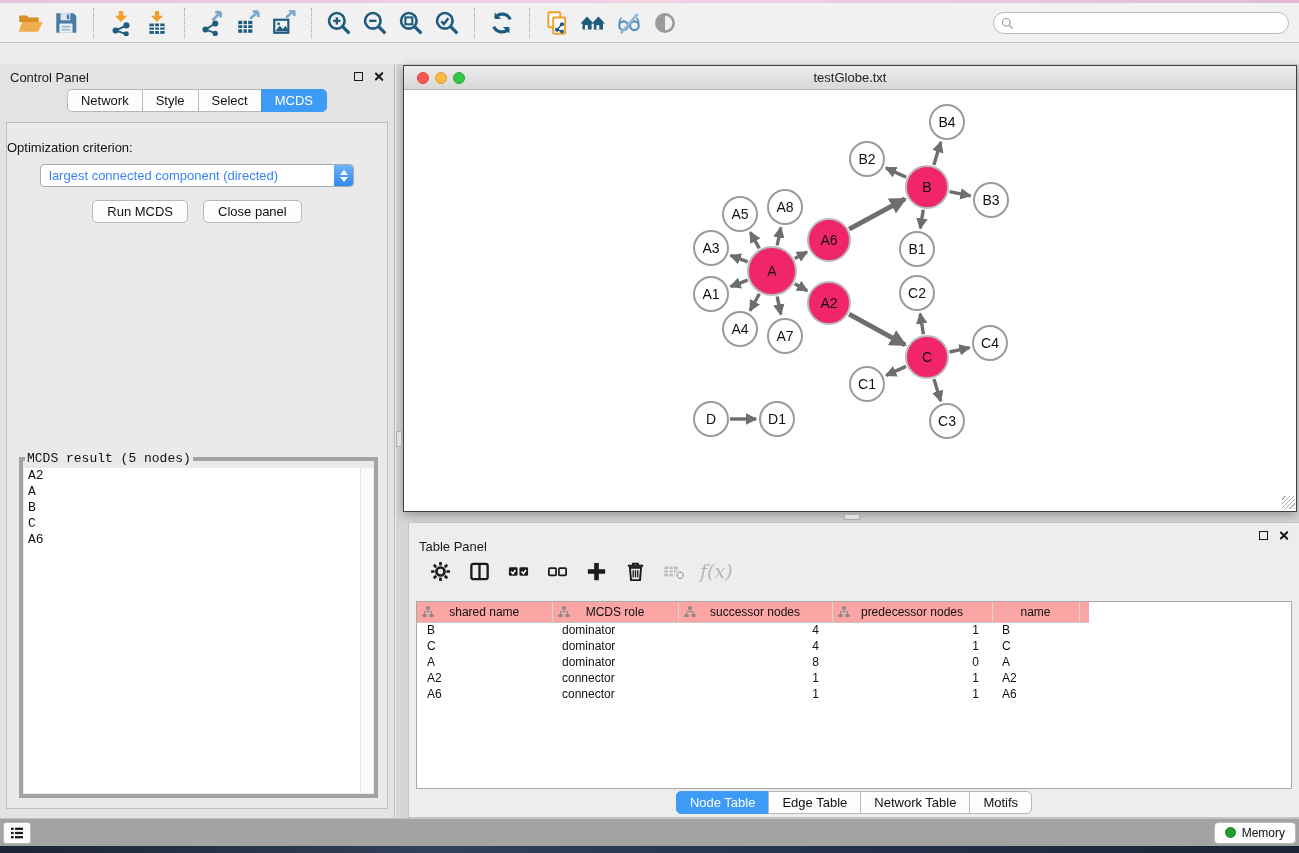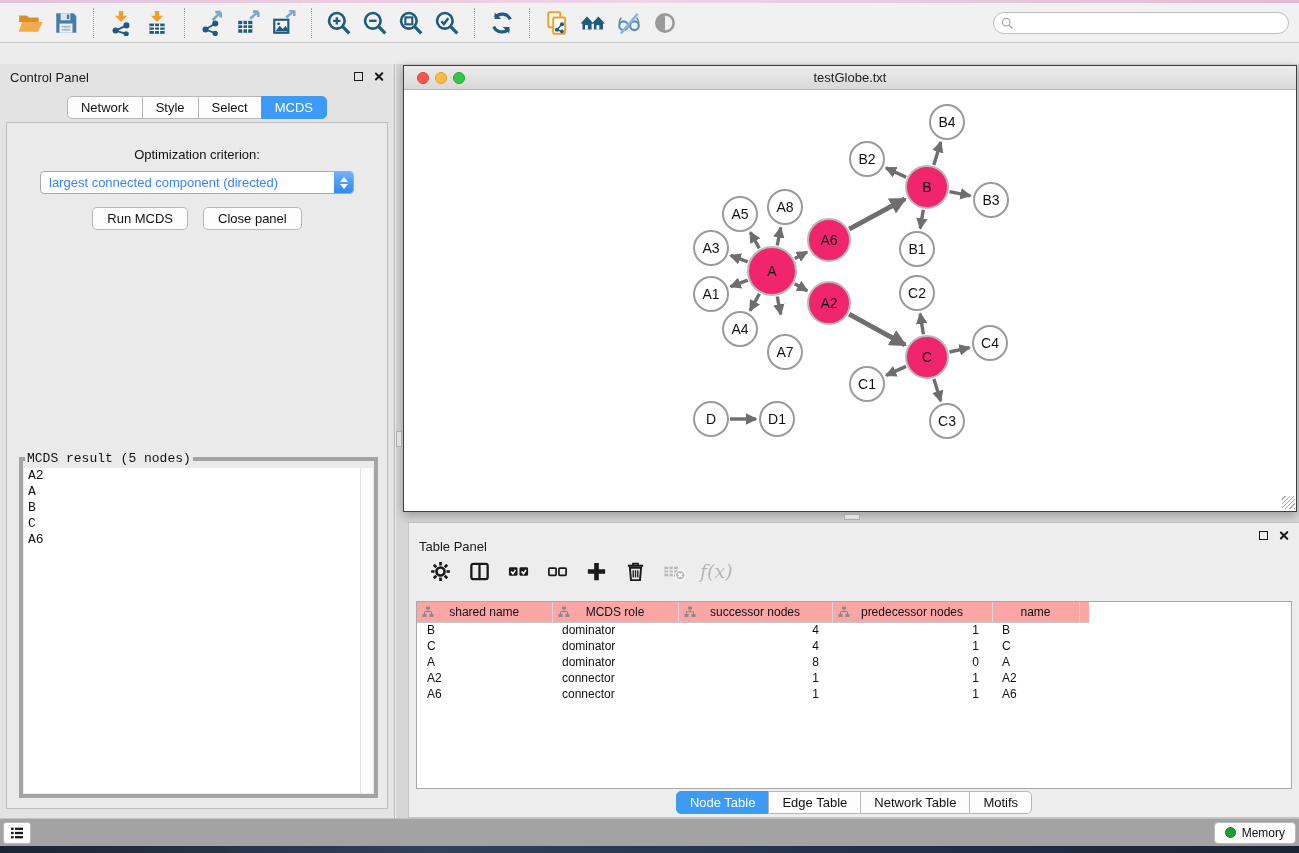--- a/index.html
+++ b/index.html
@@ -38,24 +38,24 @@
   .close-icon { position:relative; width:11px; height:11px; display:inline-block; cursor:pointer; }
   .close-icon::before,.close-icon::after { content:""; position:absolute; left:4.5px; top:0; width:2.4px; height:11px; background:#1A1A1A; border-radius:1px; }
   .close-icon::before { transform:rotate(45deg); }
   .close-icon::after { transform:rotate(-45deg); }
 
   .tab-row { display:flex; justify-content:center; }
   .tab { border:1px solid #B7B7B7; background:#FDFDFD; color:#111; font-size:13px; padding:3px 13px; margin-left:-1px; cursor:pointer; white-space:nowrap; }
   .tab:first-child { border-radius:5px 0 0 5px; margin-left:0; }
   .tab:last-child { border-radius:0 5px 5px 0; }
   .tab.active { background:#3D9BF5; border-color:#3D9BF5; color:#fff; }
-  .cp-tabs { margin-top:8px;text-align:right; }
+  .cp-tabs { margin-top:1px;text-align:right; }
 
   .cp-body { position:absolute; left:6px; right:6px; top:58px; bottom:9px; border:1px solid #BEBEBE; background:#EAEAEA; }
-  .opt-label { text-align:center; font-size:13px; margin-top:24px; color:#111; }
+  .opt-label { font-size:13px; margin-top:17px; color:#111; }
   .criterion-select { width:314px; height:23px; margin:9px auto 0; background:#fff; border:1px solid #ABABAB; border-radius:4px; display:flex; align-items:center; cursor:pointer; }
   .criterion-select .val { flex:1; font-size:13px; padding-left:8px; color:#3b82f6; white-space:nowrap; }
   .stepper { width:19px; height:21px; background:linear-gradient(#6FB1F7,#2E8BEF); border-radius:0 3px 3px 0; display:flex; flex-direction:column; align-items:center; justify-content:center; gap:2px; }
   .stepper i { width:0; height:0; border-left:4px solid transparent; border-right:4px solid transparent; }
   .stepper i.up { border-bottom:5px solid #fff; }
   .stepper i.down { border-top:5px solid #fff; }
   .cp-buttons { display:flex; justify-content:center; gap:15px; margin-top:13px; }
   .btn { background:#FDFDFD; border:1px solid #B7B7B7; border-radius:5px; font-size:13px; padding:3px 14px; cursor:pointer; color:#111; }
 
   .result-fieldset { position:absolute; left:12px; right:9px; top:328px; bottom:10px; border:4px solid #a3a3a3; padding:0;font-family:Liberation Mono, monospace; }
@@ -347,21 +347,21 @@
                 <div class="gnode" style="left: 363px; top: 99px; width: 36px; height: 36px;">A8</div>
                 <div class="gnode" style="left: 318px; top: 106px; width: 36px; height: 36px;">A5</div>
                 <div class="gnode hl" style="left: 403px; top: 128px; width: 44px; height: 44px; background: rgb(241, 37, 107);">A6</div>
                 <div class="gnode" style="left: 289px; top: 140px; width: 36px; height: 36px;">A3</div>
                 <div class="gnode" style="left: 495px; top: 141px; width: 36px; height: 36px;">B1</div>
                 <div class="gnode hl" style="left: 343px; top: 156px; width: 50px; height: 50px; background: rgb(241, 37, 107);">A</div>
                 <div class="gnode" style="left: 495px; top: 185px; width: 36px; height: 36px;">C2</div>
                 <div class="gnode" style="left: 289px; top: 186px; width: 36px; height: 36px;">A1</div>
                 <div class="gnode hl" style="left: 403px; top: 191px; width: 44px; height: 44px; background: rgb(241, 37, 107);">A2</div>
                 <div class="gnode" style="left: 318px; top: 221px; width: 36px; height: 36px;">A4</div>
-                <div class="gnode" style="left: 363px; top: 244px; width: 36px; height: 36px;">A7</div>
+                <div class="gnode" style="left: 363px; top: 228px; width: 36px; height: 36px;">A7</div>
                 <div class="gnode" style="left: 568px; top: 235px; width: 36px; height: 36px;">C4</div>
                 <div class="gnode hl" style="left: 501px; top: 245px; width: 44px; height: 44px; background: rgb(241, 37, 107);">C</div>
                 <div class="gnode" style="left: 445px; top: 276px; width: 36px; height: 36px;">C1</div>
                 <div class="gnode" style="left: 289px; top: 311px; width: 36px; height: 36px;">D</div>
                 <div class="gnode" style="left: 355px; top: 311px; width: 36px; height: 36px;">D1</div>
                 <div class="gnode" style="left: 525px; top: 313px; width: 36px; height: 36px;">C3</div>
               </div>
             <div class="resize-grip"></div>
           </div>
         </div>

